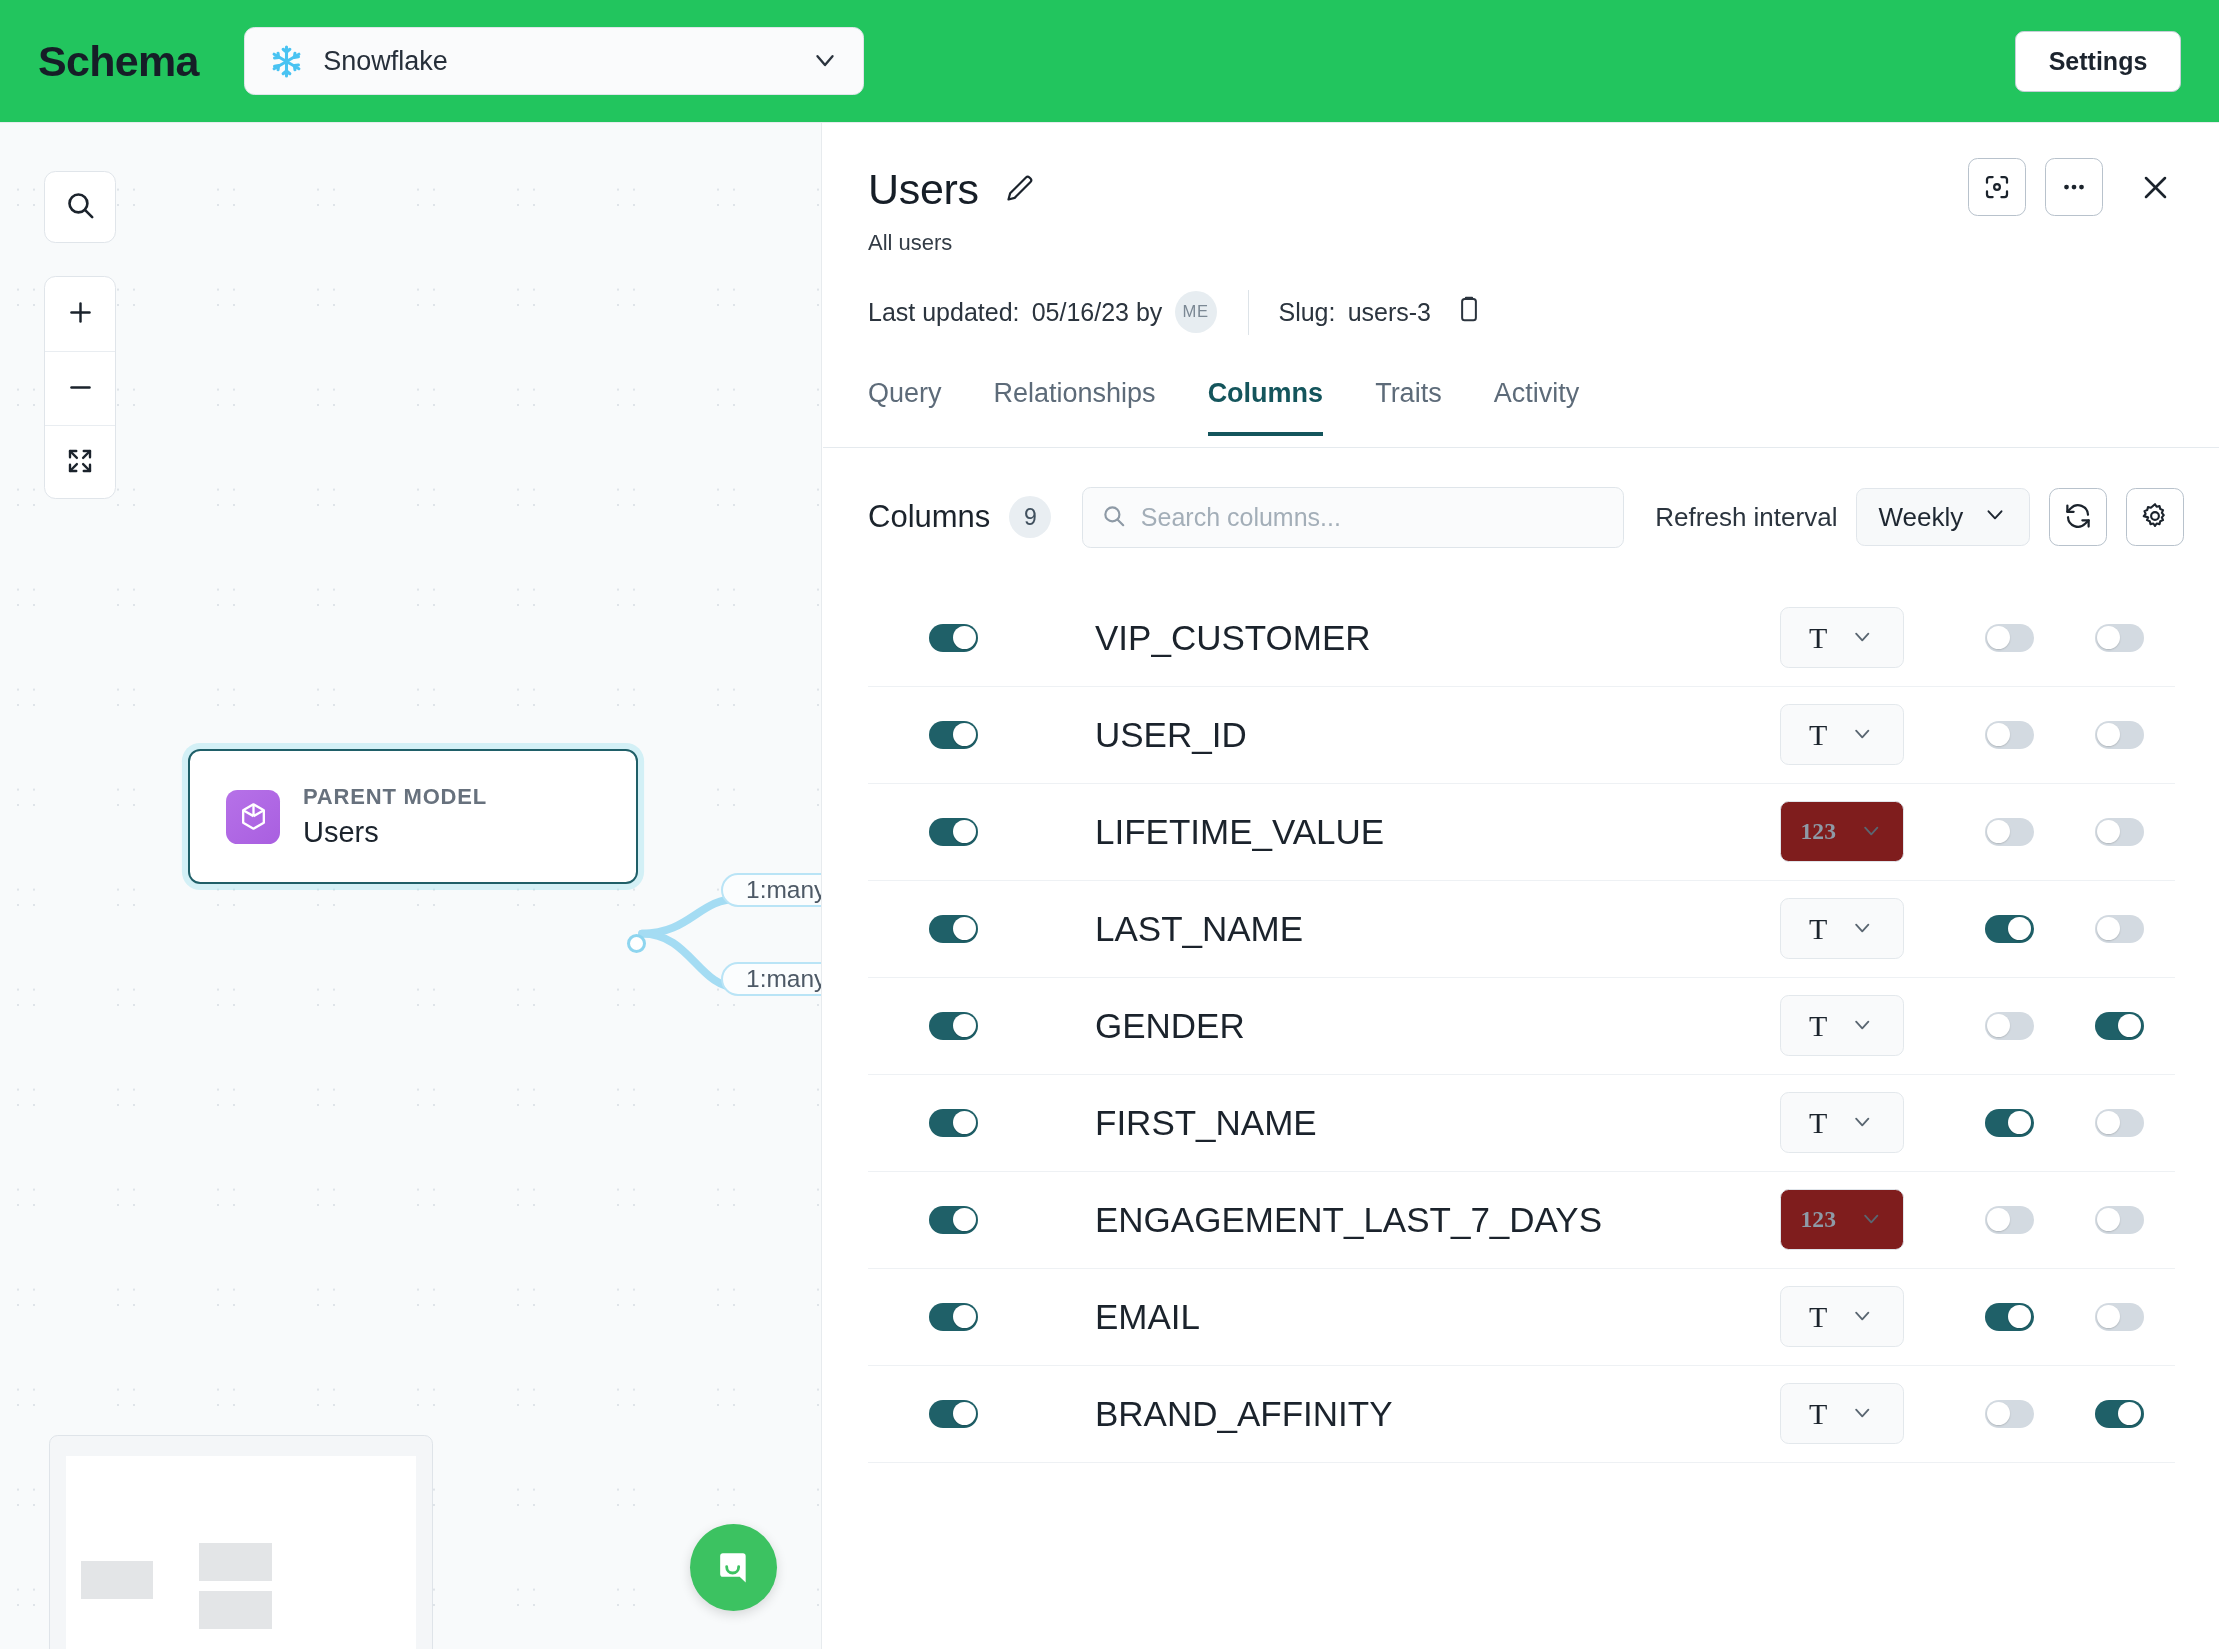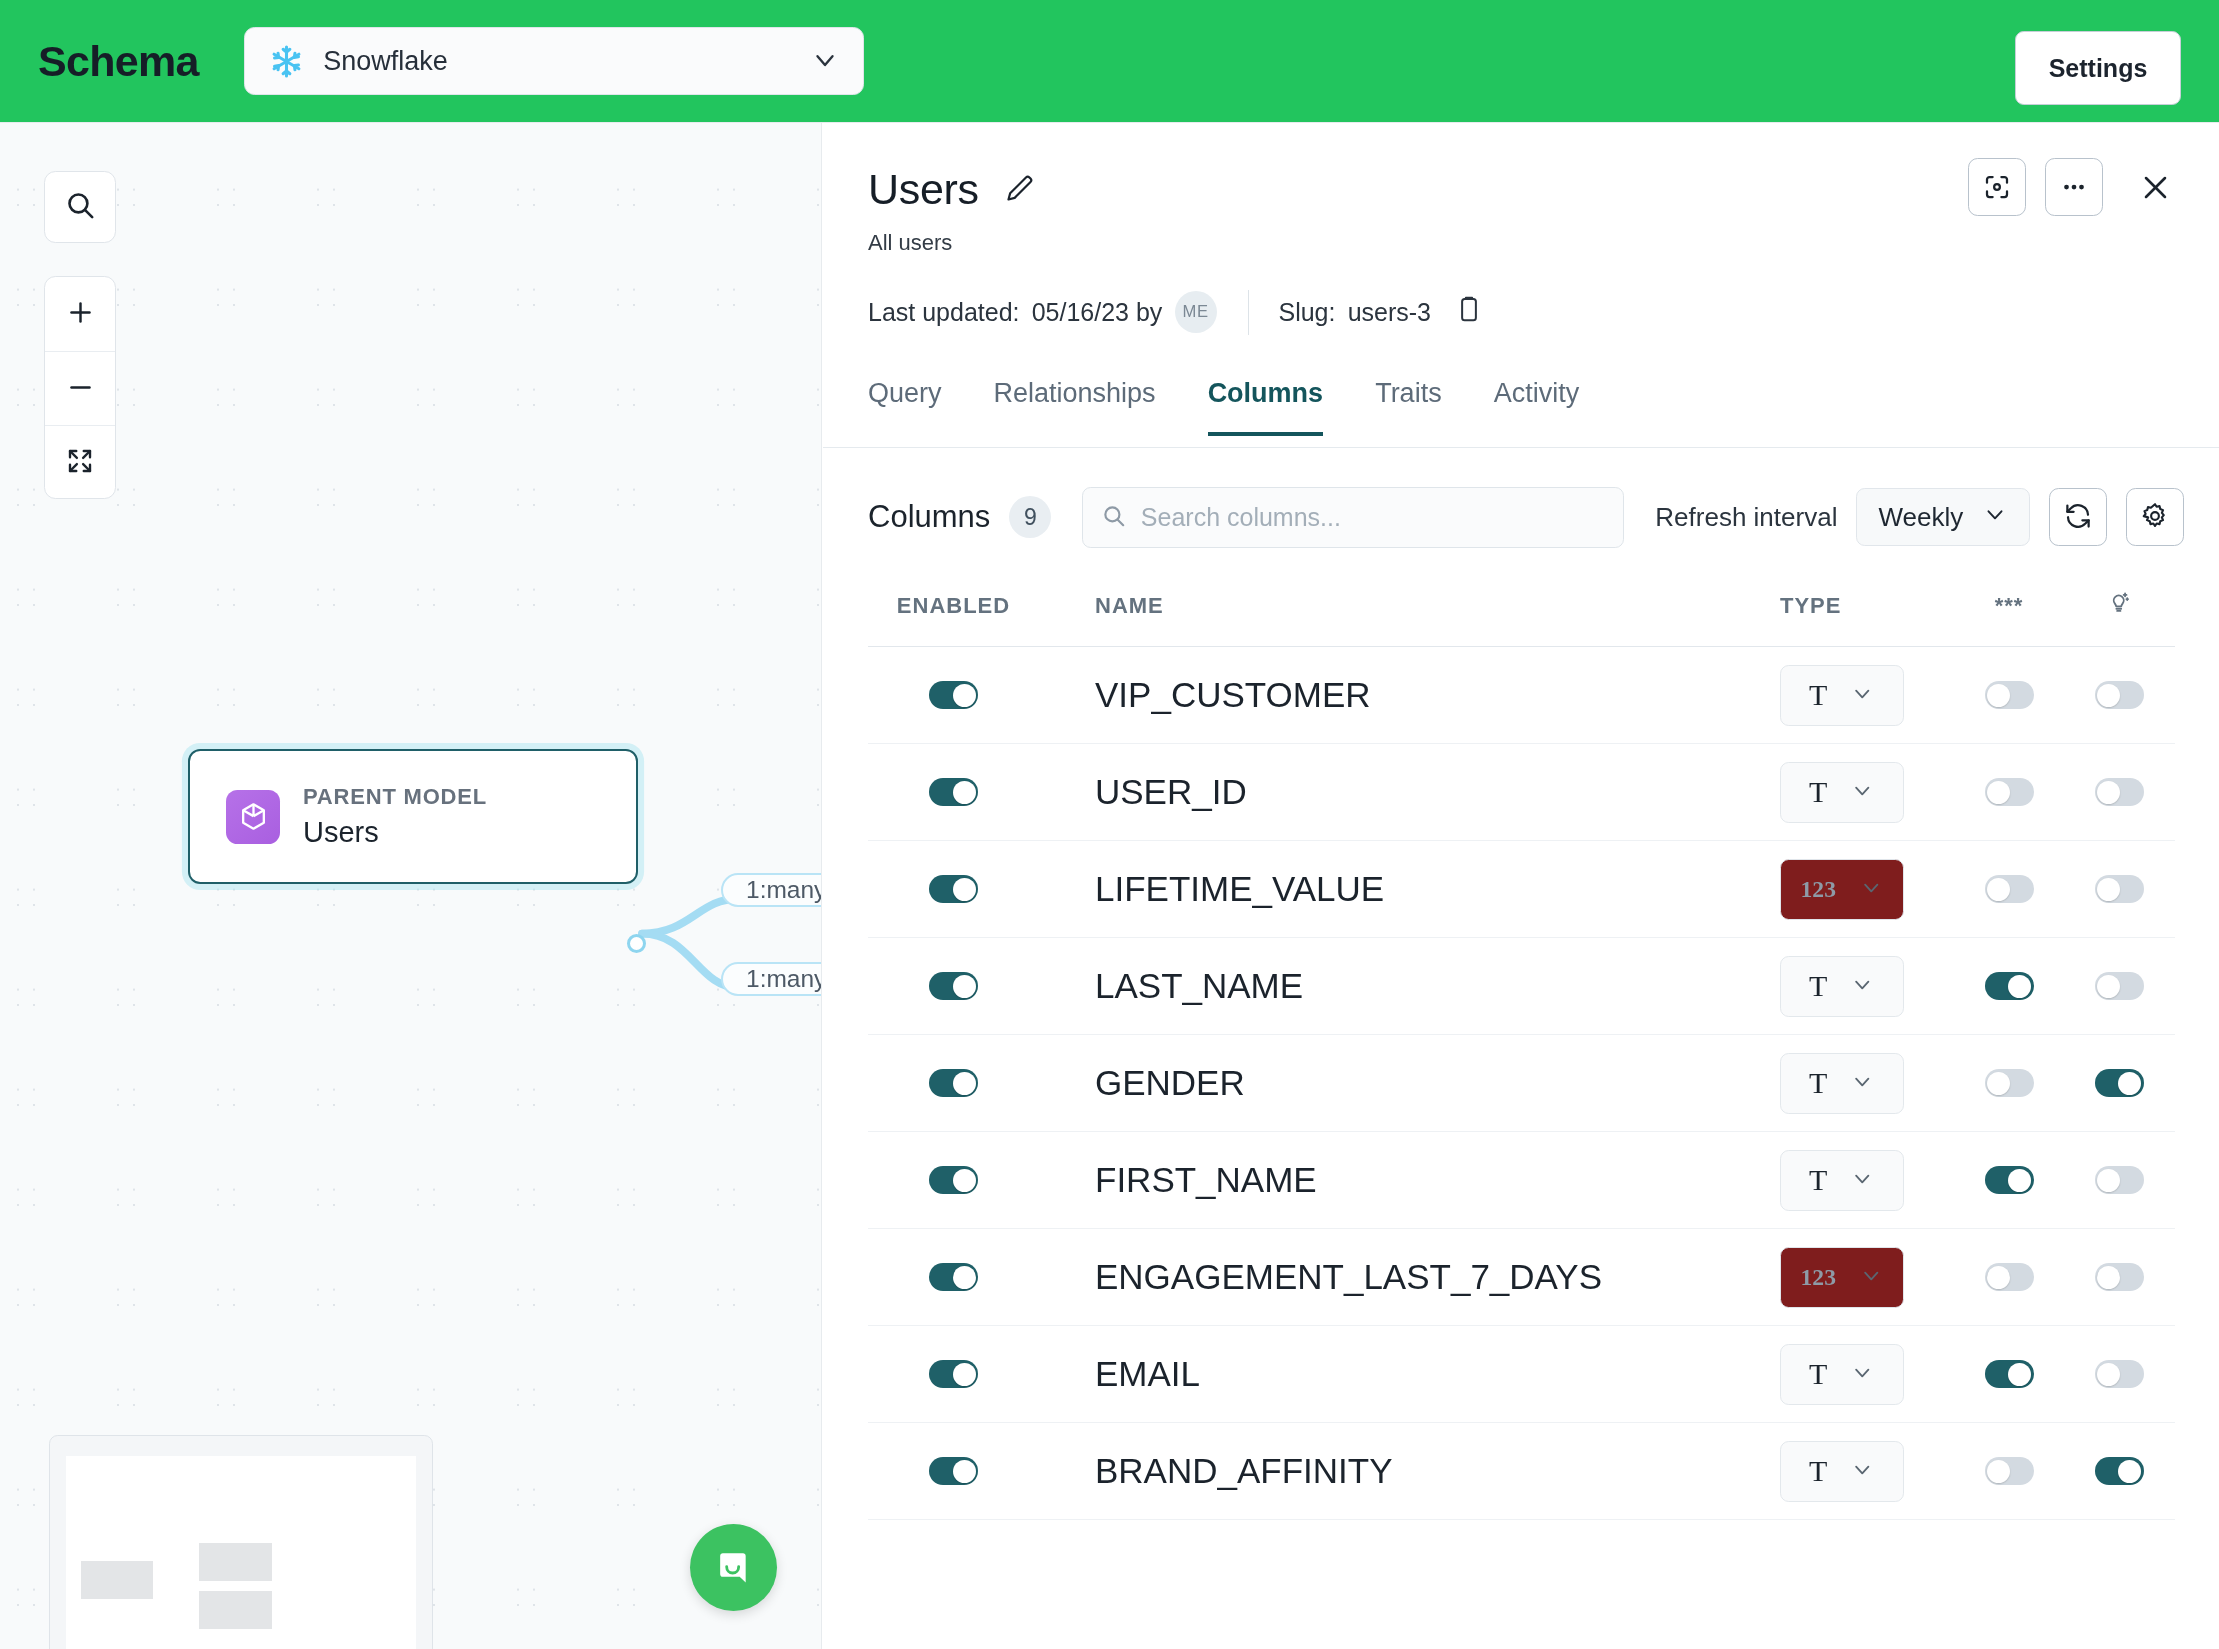--- a/index.html
+++ b/index.html
@@ -33,21 +33,21 @@
     padding: 0 23px 0 24.5px;
     cursor: pointer;
   }
   .snowflake-icon { width: 35px; height: 35px; flex: 0 0 auto; }
   .source-label {
     margin-left: 19px; font-size: 27px; color: #262f3a; flex: 1 1 auto;
   }
   .chev { flex: 0 0 auto; }
   .settings-btn {
     position: absolute; right: 38px; top: 31px;
-    width: 166px; height: 74px;
+    width: 166px; height: 61px;
     border: 0.9px solid #c6cfd7; border-radius: 8.7px;
     background: #fff; color: #1c242e;
     font-size: 25px; font-weight: 700;
     font-family: "Liberation Sans", sans-serif;
     cursor: pointer;
     display: flex; align-items: center; justify-content: center;
   }
 
   
   .canvas {
@@ -447,37 +447,20 @@
           <svg width="30" height="30" viewBox="0 0 24 24" fill="none" stroke="#1b232c" stroke-width="1.7" stroke-linejoin="round">
             <circle cx="12" cy="12" r="3.1"></circle>
             <path d="M12 2.6l1.3 2 2.3-.5 .6 2.3 2.2 .9-.9 2.2 1.5 1.8-1.5 1.8 .9 2.2-2.2 .9-.6 2.3-2.3-.5-1.3 2-1.3-2-2.3 .5-.6-2.3-2.2-.9 .9-2.2L3 12.1l1.5-1.8-.9-2.2 2.2-.9 .6-2.3 2.3 .5z"></path>
           </svg>
         </span>
       </div>
     </div>
   </div>
 
   <div class="tbl">
-    <div class="thead">
-      <div class="th c-enabled">ENABLED</div>
-      <div class="th c-name">NAME</div>
-      <div class="th c-type">TYPE</div>
-      <div class="th c-mask">***</div>
-      <div class="th c-ai ctr">
-        <span>
-          <svg width="26" height="26" viewBox="0 0 24 24" fill="none" stroke="#64727f" stroke-width="1.7" stroke-linecap="round" stroke-linejoin="round">
-            <path d="M8.2 12.6a4.6 4.6 0 1 1 7.1 0c-.7.9-1.1 1.6-1.2 2.5H9.4c-.1-.9-.5-1.6-1.2-2.5z"></path>
-            <line x1="9.6" y1="17.3" x2="14" y2="17.3"></line>
-              <line x1="10.3" y1="19.3" x2="13.3" y2="19.3"></line>
-            <path d="M17.6 3.2v2.6M16.3 4.5h2.6"></path>
-              <path d="M19.6 7.6v1.6M18.8 8.4h1.6"></path>
-          </svg>
-        </span>
-      </div>
-    </div>
     <div id="rows">
         <div class="trow">
           <div class="c-enabled ctr">
             <span class="toggle on">
               <span class="knob"></span>
             </span>
           </div>
           <div class="c-name cell-name">VIP_CUSTOMER</div>
           <div class="c-type">
             <div class="type-chip ">

